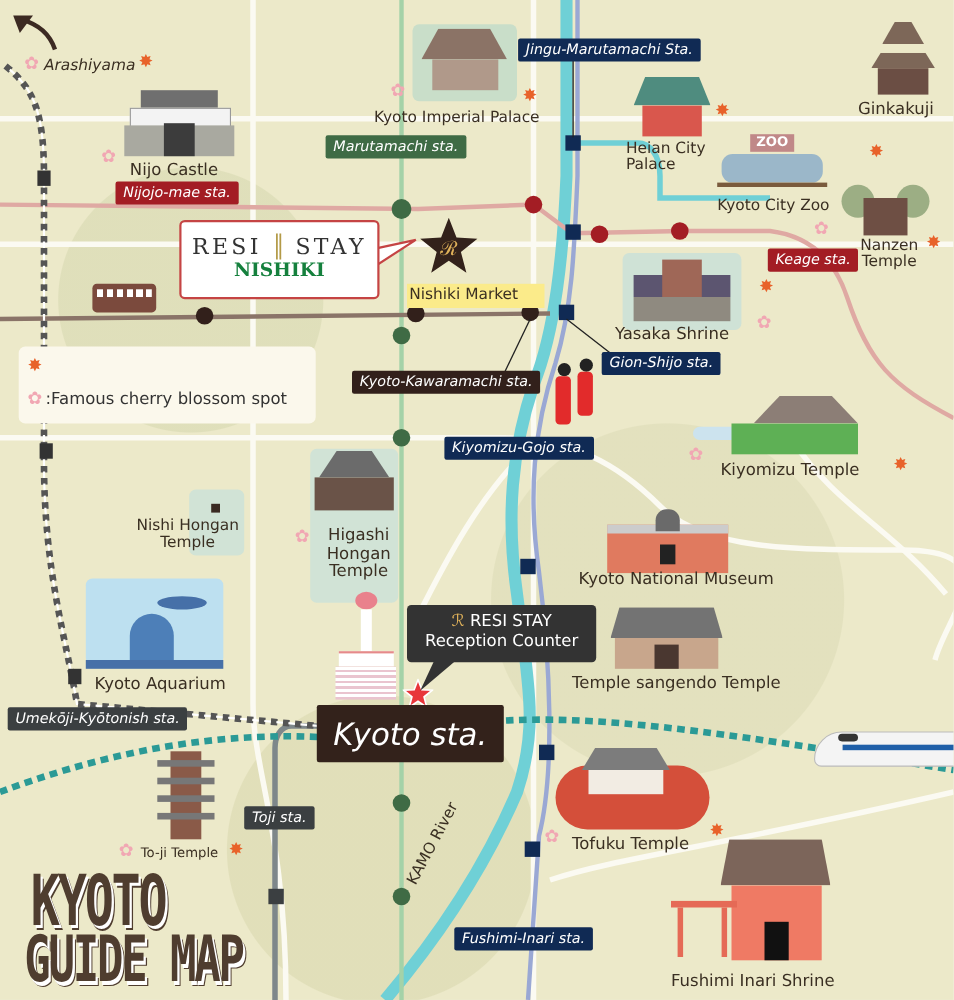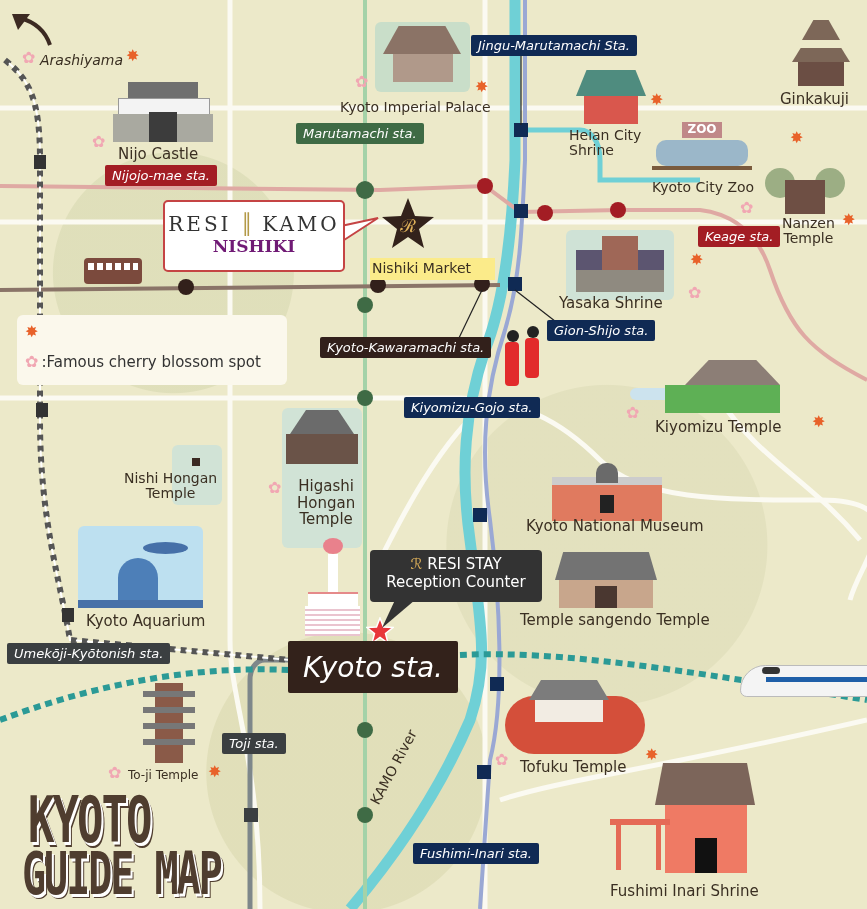--- a/index.html
+++ b/index.html
@@ -13,21 +13,21 @@
   .lbl.c{text-align:center;}
   .sta{position:absolute;color:#fff;font-family:"DejaVu Sans",sans-serif;font-size:13px;padding:3px 7px;white-space:nowrap;border-radius:2px;font-style:italic;}
   .sta.red{background:#a31d24;}
   .sta.navy{background:#102a54;}
   .sta.green{background:#3f6b45;}
   .sta.brown{background:#32201b;}
   .sta.gray{background:#3b3f41;}
   .bigsta{position:absolute;left:288px;top:641px;width:170px;height:52px;background:#33221b;color:#fff;font-size:28px;display:flex;align-items:center;justify-content:center;font-style:italic;border-radius:2px;}
   .bubble{position:absolute;left:163px;top:200px;width:178px;height:68px;background:#fff;border:2px solid #c54444;border-radius:5px;text-align:center;}
   .bubble .t1{font-family:"DejaVu Serif",serif;font-size:20px;letter-spacing:3px;color:#333;margin-top:10px;}
-  .bubble .t2{font-family:"DejaVu Serif",serif;font-size:17px;font-weight:bold;color:#701a75;}
+  .bubble .t2{font-family:"DejaVu Serif",serif;font-size:17px;font-weight:bold;color:#15803d;}
   .recept{position:absolute;left:370px;top:550px;width:172px;height:52px;background:#333;color:#fff;border-radius:4px;font-size:15px;text-align:center;}
   .recept .r1{margin-top:5px;}
   .legend{position:absolute;left:17px;top:315px;width:270px;height:70px;background:#fbf8ec;border-radius:6px;font-size:15px;color:#333;}
   .legend .row{position:absolute;left:8px;display:flex;align-items:center;gap:3px;}
   .title{position:absolute;left:28px;font-family:"DejaVu Sans Mono",monospace;font-weight:bold;color:#4f3d2f;text-shadow:2px 2px 0 #fff,3px 3px 0 #4f3d2f;transform:scaleY(1.45);transform-origin:top left;letter-spacing:-2px;}
   .hl{position:absolute;left:370px;top:258px;width:125px;height:22px;background:#fbeb8a;}
   .icon{position:absolute;}
 </style>
 </head>
 <body>
@@ -207,21 +207,21 @@
   <div class="hl"></div>
   <svg class="icon" style="left:380px;top:196px;" width="56" height="56" viewBox="0 0 56 56">
     <polygon points="28,2 35,20 54,21 39,33 44,52 28,41 12,52 17,33 2,21 21,20" fill="#33221b"></polygon>
     <text x="28" y="36" text-anchor="middle" font-size="18" fill="#e0b25a" font-family="DejaVu Serif, serif">ℛ</text>
   </svg>
   <svg class="icon" style="left:366px;top:617px;" width="28" height="28" viewBox="0 0 56 56">
     <polygon points="28,2 35,20 54,21 39,33 44,52 28,41 12,52 17,33 2,21 21,20" fill="#e8363a" stroke="#fff" stroke-width="3"></polygon>
   </svg>
 
   <div class="bubble">
-    <div class="t1"><span>RESI</span> <span style="color:#b39a47;letter-spacing:0;">║</span> <span>KAMO</span></div>
+    <div class="t1"><span>RESI</span> <span style="color:#b39a47;letter-spacing:0;">║</span> <span>STAY</span></div>
     <div class="t2">NISHIKI</div>
   </div>
 
   <div class="recept">
     <div class="r1"><span style="color:#e0b25a;">ℛ</span> <span>RESI STAY</span></div>
     <div>Reception Counter</div>
   </div>
   <svg class="layer" width="867" height="909" style="pointer-events:none;">
     <polygon points="395,600 415,600 382,628" fill="#333"></polygon>
   </svg>
@@ -234,21 +234,21 @@
   <div class="sta brown" style="left:320px;top:337px;">Kyoto-Kawaramachi sta.</div>
   <div class="sta navy" style="left:404px;top:397px;">Kiyomizu-Gojo sta.</div>
   <div class="sta gray" style="left:7px;top:643px;">Umekōji-Kyōtonish sta.</div>
   <div class="sta gray" style="left:222px;top:733px;">Toji sta.</div>
   <div class="sta navy" style="left:413px;top:843px;">Fushimi-Inari sta.</div>
   <div class="bigsta">Kyoto sta.</div>
 
   <div class="lbl" style="left:40px;top:53px;font-size:14px;font-style:italic;">Arashiyama</div>
   <div class="lbl" style="left:118px;top:146px;">Nijo Castle</div>
   <div class="lbl" style="left:340px;top:100px;font-size:14px;">Kyoto Imperial Palace</div>
-  <div class="lbl" style="left:569px;top:128px;font-size:14px;"><span>Heian City</span><br><span>Shrine</span></div>
+  <div class="lbl" style="left:569px;top:128px;font-size:14px;"><span>Heian City</span><br><span>Palace</span></div>
   <div class="lbl" style="left:780px;top:91px;">Ginkakuji</div>
   <div class="lbl" style="left:652px;top:180px;font-size:14px;">Kyoto City Zoo</div>
   <div class="lbl c" style="left:782px;top:216px;font-size:14px;"><span>Nanzen</span><br><span>Temple</span></div>
   <div class="lbl" style="left:372px;top:261px;font-size:14px;">Nishiki Market</div>
   <div class="lbl" style="left:559px;top:295px;">Yasaka Shrine</div>
   <div class="lbl" style="left:655px;top:419px;">Kiyomizu Temple</div>
   <div class="lbl c" style="left:124px;top:471px;font-size:14px;"><span>Nishi Hongan</span><br><span>Temple</span></div>
   <div class="lbl c" style="left:297px;top:478px;"><span>Higashi</span><br><span>Hongan</span><br><span>Temple</span></div>
   <div class="lbl" style="left:526px;top:518px;">Kyoto National Museum</div>
   <div class="lbl" style="left:86px;top:613px;">Kyoto Aquarium</div>

